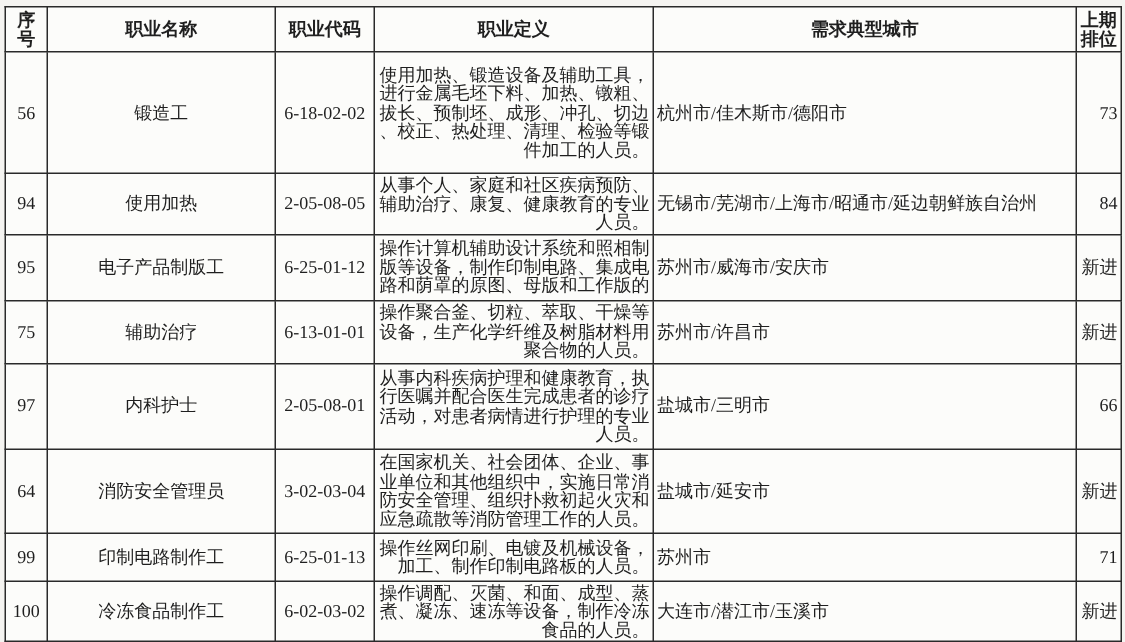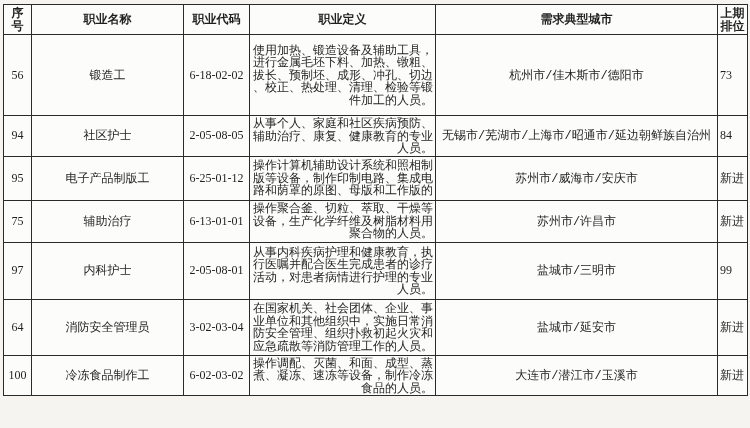--- a/index.html
+++ b/index.html
@@ -35,22 +35,22 @@
   td.c-no{text-align:center;}
   td.c-name{text-align:center;padding-left:5px;}
   td.c-code{text-align:center;font-size:11px;letter-spacing:0;white-space:nowrap;}
   td.c-def{
     text-align:right;
     line-height:12.5px;
     word-break:break-all;
     line-break:anywhere;
     padding:1px 2px;
   }
-  td.c-cities{text-align:center;padding-left:4px;font-family:Liberation Mono, monospace;}
-  td.c-rank{text-align:left;}
+  td.c-cities{text-align:left;padding-left:4px;}
+  td.c-rank{text-align:right;}
   tbody tr:nth-child(1){height:81px;}
   tbody tr:nth-child(2){height:38px;}
   tbody tr:nth-child(3){height:44px;}
   tbody tr:nth-child(4){height:42px;}
   tbody tr:nth-child(5){height:57px;}
   tbody tr:nth-child(6){height:56px;}
   tbody tr:nth-child(7){height:32px;}
   tbody tr:nth-child(8){height:40px;}
 </style>
 </head>
@@ -80,21 +80,21 @@
       <tr>
         <td class="c-no">56</td>
         <td class="c-name">锻造工</td>
         <td class="c-code">6-18-02-02</td>
         <td class="c-def">使用加热、锻造设备及辅助工具，进行金属毛坯下料、加热、镦粗、拔长、预制坯、成形、冲孔、切边、校正、热处理、清理、检验等锻件加工的人员。</td>
         <td class="c-cities">杭州市/佳木斯市/德阳市</td>
         <td class="c-rank">73</td>
       </tr>
       <tr>
         <td class="c-no">94</td>
-        <td class="c-name">社区护士</td>
+        <td class="c-name">使用加热</td>
         <td class="c-code">2-05-08-05</td>
         <td class="c-def">从事个人、家庭和社区疾病预防、辅助治疗、康复、健康教育的专业人员。</td>
         <td class="c-cities">无锡市/芜湖市/上海市/昭通市/延边朝鲜族自治州</td>
         <td class="c-rank">84</td>
       </tr>
       <tr>
         <td class="c-no">95</td>
         <td class="c-name">电子产品制版工</td>
         <td class="c-code">6-25-01-12</td>
         <td class="c-def">操作计算机辅助设计系统和照相制版等设备，制作印制电路、集成电路和荫罩的原图、母版和工作版的</td>
@@ -108,29 +108,37 @@
         <td class="c-def">操作聚合釜、切粒、萃取、干燥等设备，生产化学纤维及树脂材料用聚合物的人员。</td>
         <td class="c-cities">苏州市/许昌市</td>
         <td class="c-rank">新进</td>
       </tr>
       <tr>
         <td class="c-no">97</td>
         <td class="c-name">内科护士</td>
         <td class="c-code">2-05-08-01</td>
         <td class="c-def">从事内科疾病护理和健康教育，执行医嘱并配合医生完成患者的诊疗活动，对患者病情进行护理的专业人员。</td>
         <td class="c-cities">盐城市/三明市</td>
-        <td class="c-rank">99</td>
+        <td class="c-rank">66</td>
       </tr>
       <tr>
         <td class="c-no">64</td>
         <td class="c-name">消防安全管理员</td>
         <td class="c-code">3-02-03-04</td>
         <td class="c-def">在国家机关、社会团体、企业、事业单位和其他组织中，实施日常消防安全管理、组织扑救初起火灾和应急疏散等消防管理工作的人员。</td>
         <td class="c-cities">盐城市/延安市</td>
         <td class="c-rank">新进</td>
+      </tr>
+      <tr>
+        <td class="c-no">99</td>
+        <td class="c-name">印制电路制作工</td>
+        <td class="c-code">6-25-01-13</td>
+        <td class="c-def">操作丝网印刷、电镀及机械设备，加工、制作印制电路板的人员。</td>
+        <td class="c-cities">苏州市</td>
+        <td class="c-rank">71</td>
       </tr>
       <tr>
         <td class="c-no">100</td>
         <td class="c-name">冷冻食品制作工</td>
         <td class="c-code">6-02-03-02</td>
         <td class="c-def">操作调配、灭菌、和面、成型、蒸煮、凝冻、速冻等设备，制作冷冻食品的人员。</td>
         <td class="c-cities">大连市/潜江市/玉溪市</td>
         <td class="c-rank">新进</td>
       </tr>
     </tbody>

